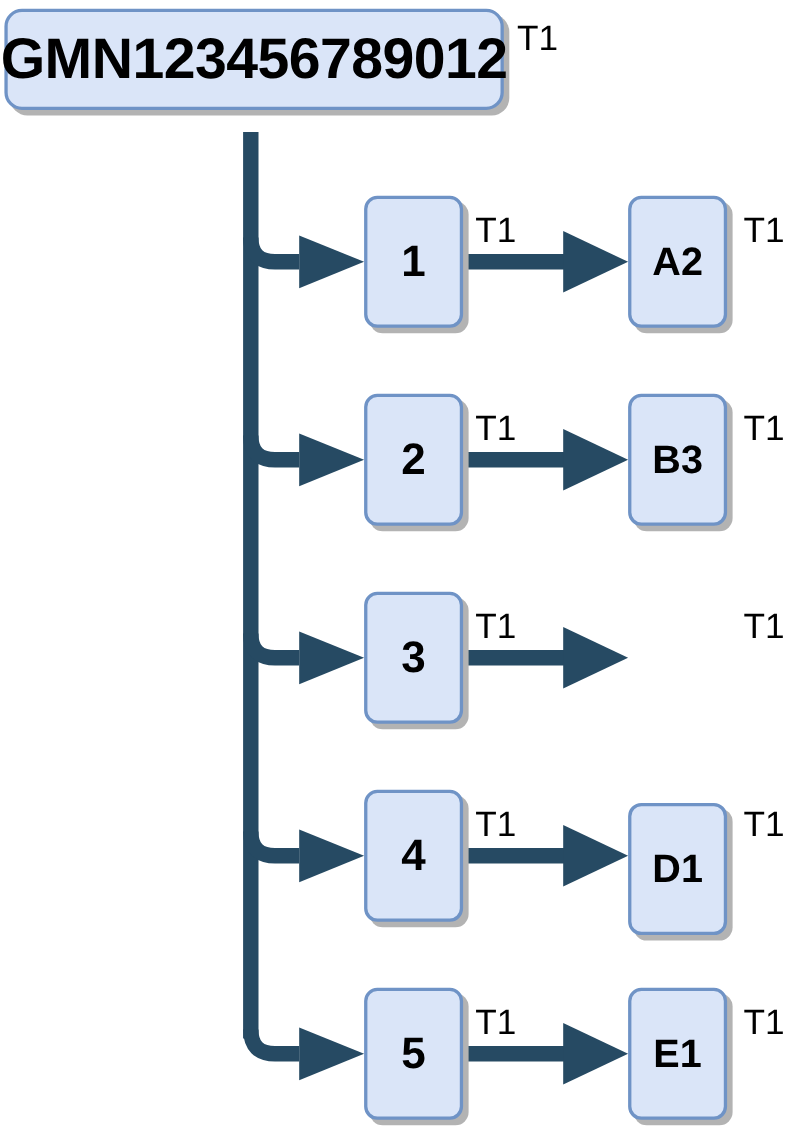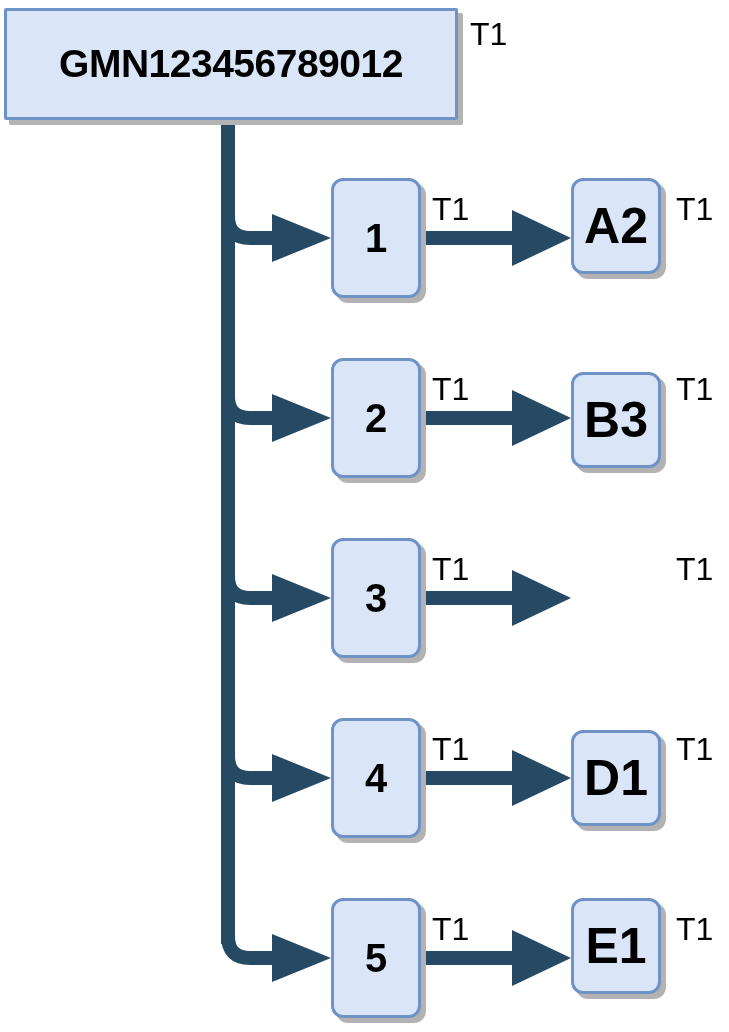--- a/index.html
+++ b/index.html
@@ -35,34 +35,34 @@
     align-items: center;
     justify-content: center;
     color: #000000;
     font-weight: bold;
     z-index: 3;
   }
   .node-root {
     left: 4px;
     top: 8px;
     width: 454px;
-    height: 112px;
-    border-radius: 2px;
-    font-size: 39px;
+    height: 92px;
+    border-radius: 16px;
+    font-size: 52px;
     letter-spacing: -0.5px;
   }
   .node-mid {
     width: 90px;
     height: 120px;
     font-size: 40px;
   }
   .node-leaf {
     width: 90px;
-    height: 96px;
-    font-size: 50px;
+    height: 120px;
+    font-size: 36px;
   }
   .node-label {
     pointer-events: none;
   }
   .tag {
     position: absolute;
     font-size: 32px;
     color: #000000;
     font-weight: normal;
     line-height: 1;
@@ -130,21 +130,21 @@
   <span class="edge-tag" style="left:432px; top:193px;">T1</span>
   <div class="node node-leaf" style="left:571px; top:178px;">
     <span class="node-label">A2</span>
   </div>
   <span class="tag" style="left:676px; top:193px;">T1</span>
 
   <div class="node node-mid" style="left:331px; top:358px;">
     <span class="node-label">2</span>
   </div>
   <span class="edge-tag" style="left:432px; top:373px;">T1</span>
-  <div class="node node-leaf" style="left:571px; top:372px;">
+  <div class="node node-leaf" style="left:571px; top:358px;">
     <span class="node-label">B3</span>
   </div>
   <span class="tag" style="left:676px; top:373px;">T1</span>
 
   <div class="node node-mid" style="left:331px; top:538px;">
     <span class="node-label">3</span>
   </div>
   <span class="edge-tag" style="left:432px; top:553px;">T1</span>
   <span class="tag" style="left:676px; top:553px;">T1</span>
 

